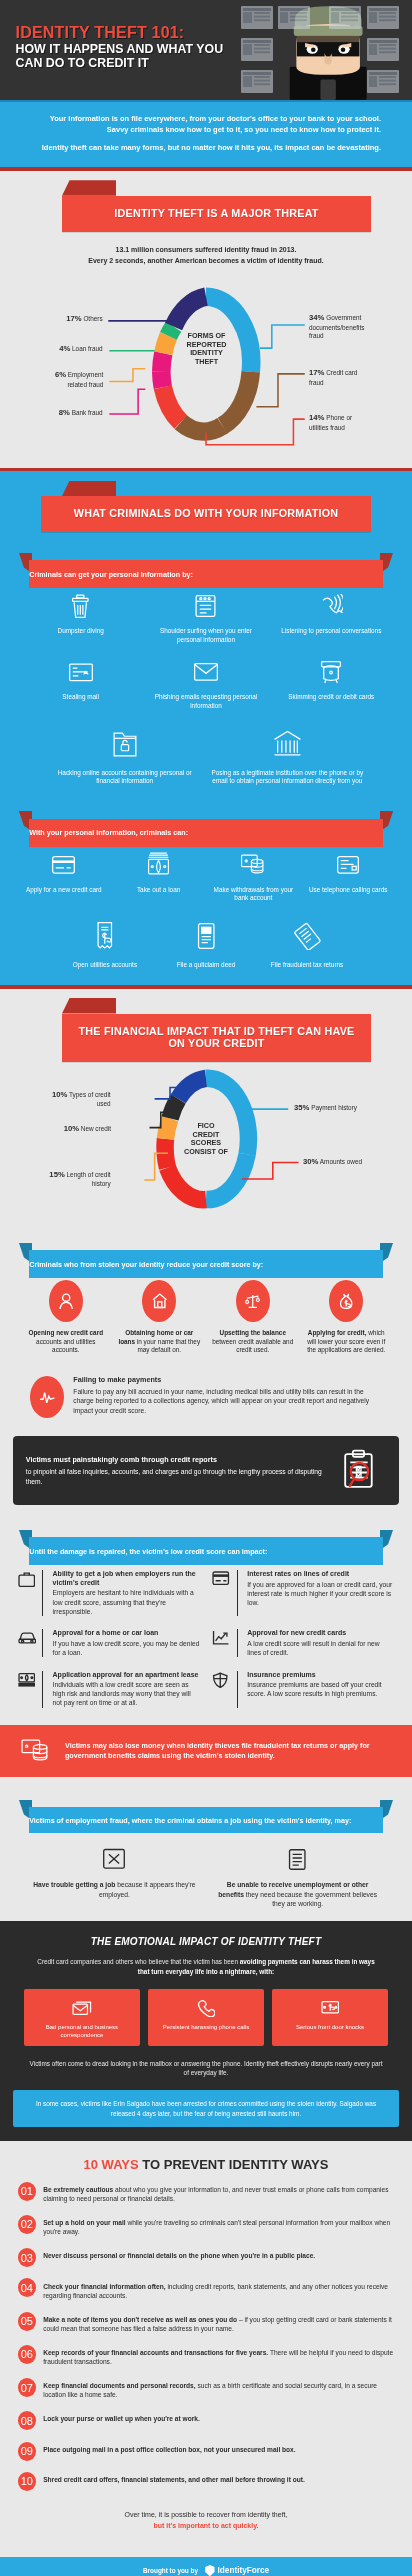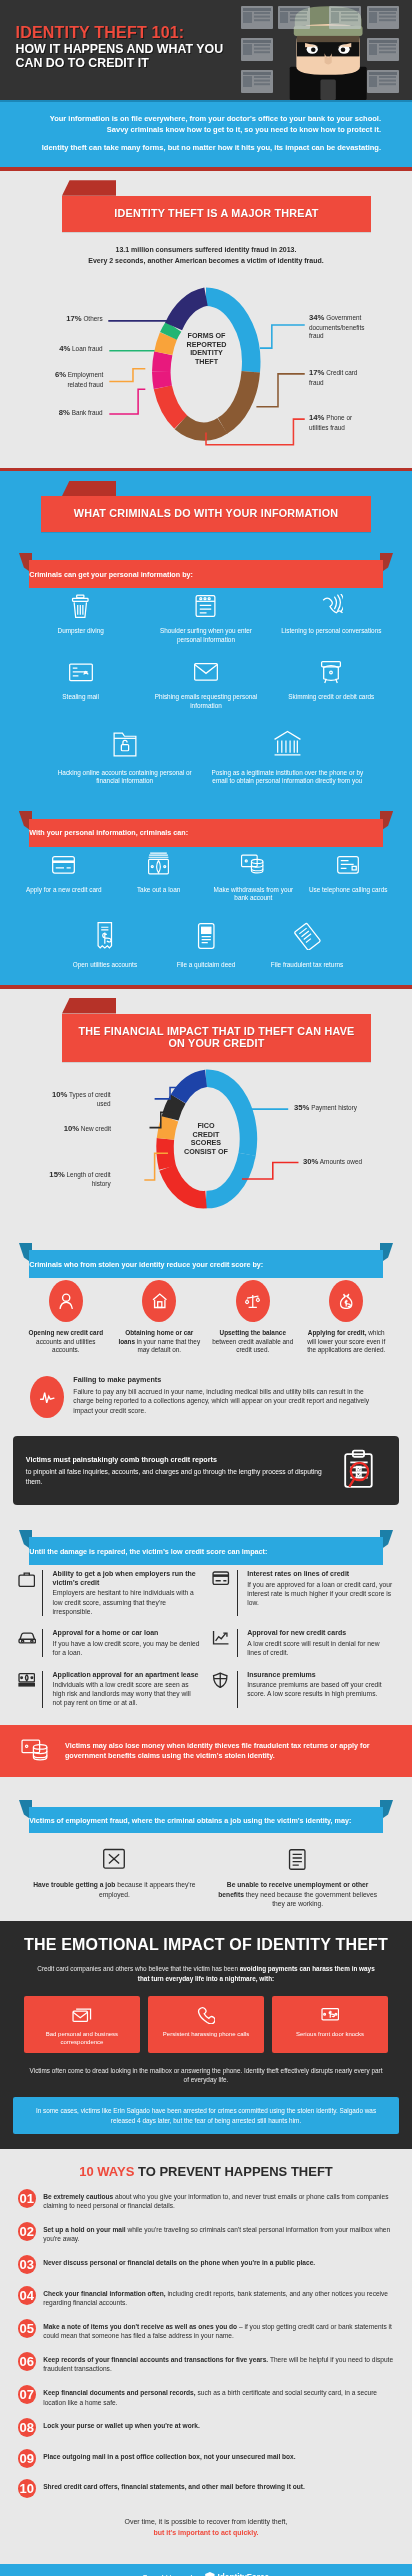--- a/index.html
+++ b/index.html
@@ -171,22 +171,23 @@
   .twoup { display:grid; grid-template-columns: 1fr 1fr; gap: 20.6px; padding: 15.5px 33px 0; }
   .twoup .item { text-align:center; }
   .twoup .item .ico { height: 28px; display:flex; align-items:center; justify-content:center; margin-bottom: 7.2px;}
   .twoup .item p { font-size: 6.7px; line-height: 1.4; }
   .twoup .item p b { font-weight: bold; }
 
   
   .sec-dark { background: #2b2b2b; color: #fff; padding-bottom: 14.4px; }
   .dark-head { text-align:center; padding: 15.5px 20.6px 0; }
   .dark-head h2 {
-    font-size: 16px; font-weight: bold; line-height: 1.18; color:#fff;
+    font-size: 10px; font-weight: bold; line-height: 1.18; color:#fff;
     letter-spacing: 0.2px;
+    font-style: italic;
   }
   .dark-sub { text-align:center; font-size: 6.4px; line-height: 1.45; padding: 9.3px 36px 0; color:#e9e9e9;}
   .dark-sub b { color:#fff; }
   .emo3 { display:grid; grid-template-columns: repeat(3,1fr); gap: 8.2px; padding: 13.4px 24px 0; }
   .emo {
     background: #ef4a3c; border-radius: 2.1px; padding: 7.2px 5.2px 6.2px; text-align:center;
   }
   .emo .ico { height: 23px; display:flex; align-items:center; justify-content:center; margin-bottom:4.1px;}
   .emo p { color:#fff; font-size: 6px; line-height:1.32; }
   .dark-note { text-align:center; font-size: 6.4px; line-height:1.45; padding: 13.4px 28px 0; color:#e9e9e9;}
@@ -200,21 +201,21 @@
   .sec-ways { background: #e8e8e8; padding-bottom: 13.4px; }
   .ways-head { text-align:center; padding: 16.5px 15.5px 3.1px; }
   .ways-head h2 { font-size: 13px; font-weight: bold; color:#ef4a3c; line-height:1.15; }
   .ways-head h2 .w { color:#2b2b2b; }
   .way {
     display:flex; align-items:flex-start; gap: 7.2px;
     margin: 0 17.5px; padding: 5.7px 0;
   }
   .way .num {
     flex: 0 0 18.5px; height: 19px; border-radius: 50%;
-    background: #ef4a3c; color:#fff; font-size: 13px; font-weight: bold;
+    background: #ef4a3c; color:#fff; font-size: 11px; font-weight: normal;
     display:flex; align-items:center; justify-content:center;
   }
   .way p { font-size: 6.6px; line-height: 1.42; padding-top: 3.1px; }
   .way p b { font-weight: bold; }
 
   .closing {
     margin: 13.4px 20.6px 0; text-align:center; font-size: 7px; line-height:1.5;
   }
   .closing b { color: #ef4a3c; }
 
@@ -882,21 +883,21 @@
         <p>Serious front door knocks</p>
       </div>
     </div>
     <div class="dark-note">Victims often come to dread looking in the mailbox or answering the phone. Identity theft effectively disrupts nearly every part of everyday life.</div>
     <div class="bluebox">In some cases, victims like Erin Salgado have been arrested for crimes committed using the stolen identity. Salgado was released 4 days later, but the fear of being arrested still haunts him.</div>
   </div>
 
   <div class="sec-ways">
     <div class="ways-head">
       <h2><span>10 WAYS</span>
-          <span class="w">TO PREVENT HAPPENS THEFT</span></h2>
+          <span class="w">TO PREVENT IDENTITY WAYS</span></h2>
     </div>
 
     <div class="way">
       <div class="num">01</div>
       <p><b>Be extremely cautious</b><span> about who you give your information to, and never trust emails or phone calls from companies claiming to need personal or financial details.</span></p>
     </div>
     <div class="way">
       <div class="num">02</div>
       <p><b>Set up a hold on your mail</b><span> while you're traveling so criminals can't steal personal information from your mailbox when you're away.</span></p>
     </div>

